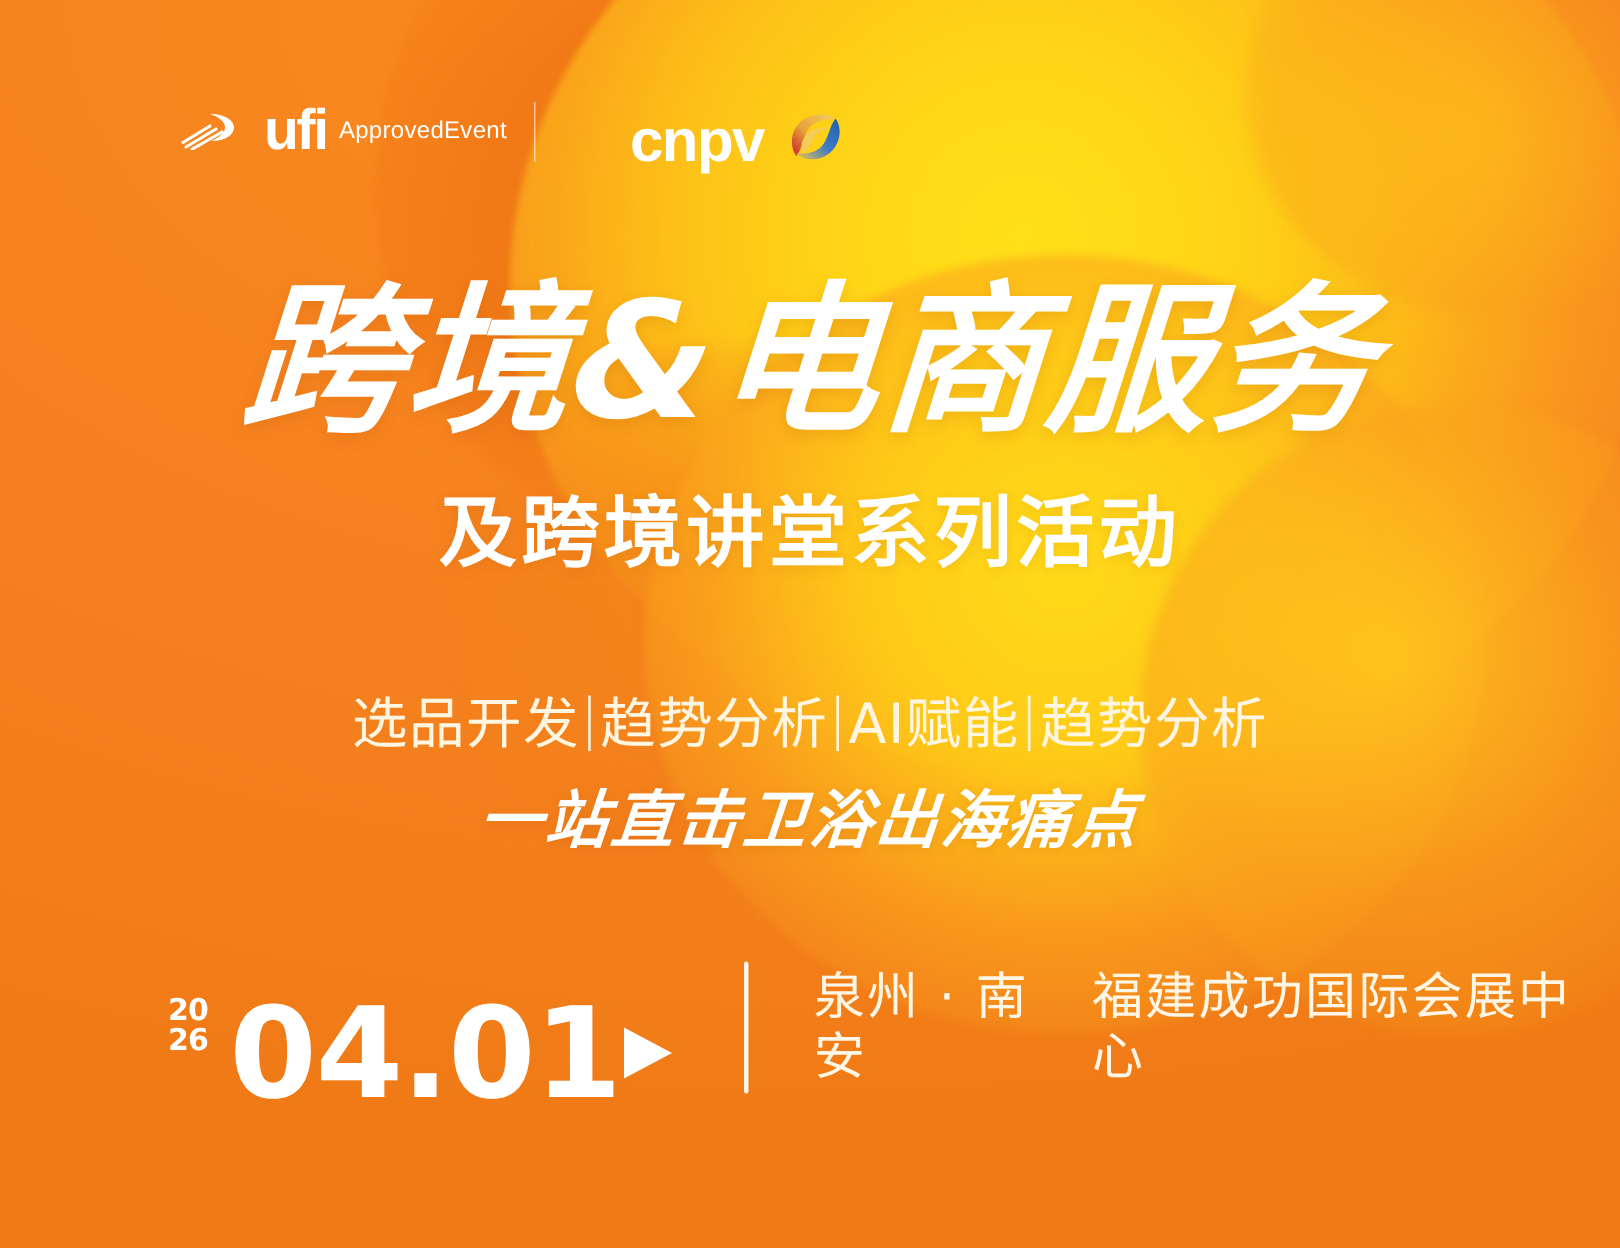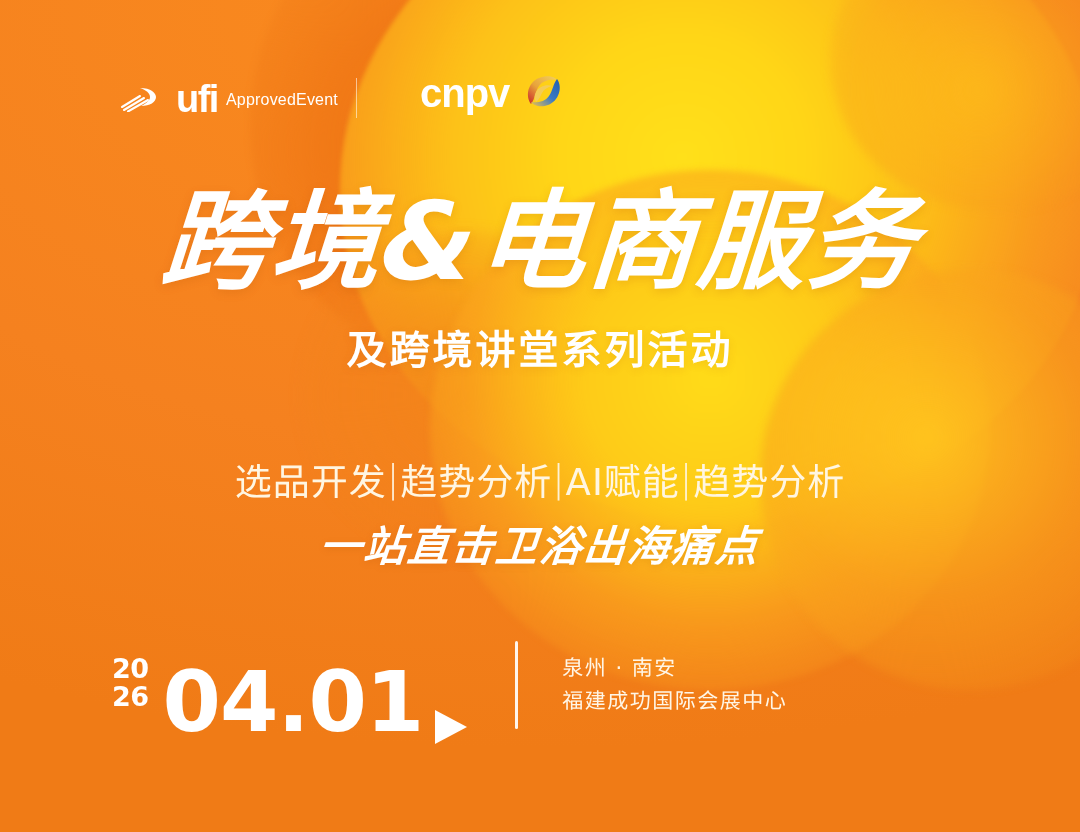--- a/index.html
+++ b/index.html
@@ -67,21 +67,21 @@
     left:830px; top:-90px;
     background:radial-gradient(circle at 45% 60%,
         rgba(253,186,26,0.75) 0%, rgba(249,156,28,0.35) 50%,
         rgba(245,129,31,0) 85%);
     filter:blur(5px);
   }
 
   
   .logo-row{
     position:absolute; left:120px; top:68px;
-    display:flex; align-items:flex-end; gap:18px;
+    display:flex; align-items:flex-start; gap:18px;
     z-index:5;
   }
   .ufi-lockup{ display:flex; align-items:center; gap:8px; }
   .ufi-mark{ display:block; }
   .ufi-word{
     color:#FFFFFF; font-weight:700; font-size:38px;
     letter-spacing:-1.5px; line-height:1;
     font-family:"Liberation Sans", sans-serif;
   }
   .ufi-tag{
@@ -115,21 +115,21 @@
     transform:skewX(-4deg);
     text-shadow:0 3px 10px rgba(180,80,0,0.18);
     font-family:"DejaVu Sans","Liberation Sans",sans-serif;
   }
 
   .subheadline{
     position:absolute; left:0; top:328px; width:1080px;
     text-align:center; z-index:5;
     color:#FFFFFF;
     font-weight:700;
-    font-size:40px;
+    font-size:52px;
     letter-spacing:3px;
     line-height:1.1;
     text-shadow:0 2px 8px rgba(180,80,0,0.16);
     font-family:"DejaVu Sans","Liberation Sans",sans-serif;
   }
 
   
   .tag-strip{
     position:absolute; left:0; top:452px; width:1080px;
     display:flex; align-items:center; justify-content:center;
@@ -157,50 +157,50 @@
 
   
   .footer{
     position:absolute; left:112px; top:626px;
     display:flex; align-items:center; z-index:5;
   }
   .year-stack{
     display:flex; flex-direction:column;
     justify-content:center;
     color:#FFFFFF;
-    font-weight:700; font-size:27px;
+    font-weight:700; font-size:20px;
     line-height:1.02; letter-spacing:-0.5px;
     margin-right:14px; padding-bottom:4px;
     font-family:"DejaVu Sans","Liberation Sans",sans-serif;
   }
   .date-main{
-    display:flex; align-items:flex-end; gap:10px;
+    display:flex; align-items:center; 
     color:#FFFFFF;
     font-weight:700; font-size:84px;
     line-height:1; letter-spacing:-1px;
     font-family:"DejaVu Sans","Liberation Sans",sans-serif;
     margin-top:34px;
   }
   .date-arrow{
     width:0; height:0;
     border-top:17px solid transparent;
     border-bottom:17px solid transparent;
     border-left:32px solid #FFFFFF;
     margin:0 2px;
   }
   .footer-divider{
     width:3px; height:88px;
     background:rgba(255,255,255,0.92);
     margin:0 44px 0 46px;
     border-radius:2px;
   }
   .venue{
-    display:flex; flex-direction:column; gap:8px;
+    display:flex; flex-direction:row; gap:8px;
     color:#FFF6E6;
-    font-size:21px; font-weight:400;
+    font-size:34px; font-weight:400;
     letter-spacing:1.5px; line-height:1.18;
     font-family:"DejaVu Sans","Liberation Sans",sans-serif;
   }
 </style>
 </head>
 <body>
 
 <div class="banner">
 
   <div class="blob blob-deep-left"></div>

